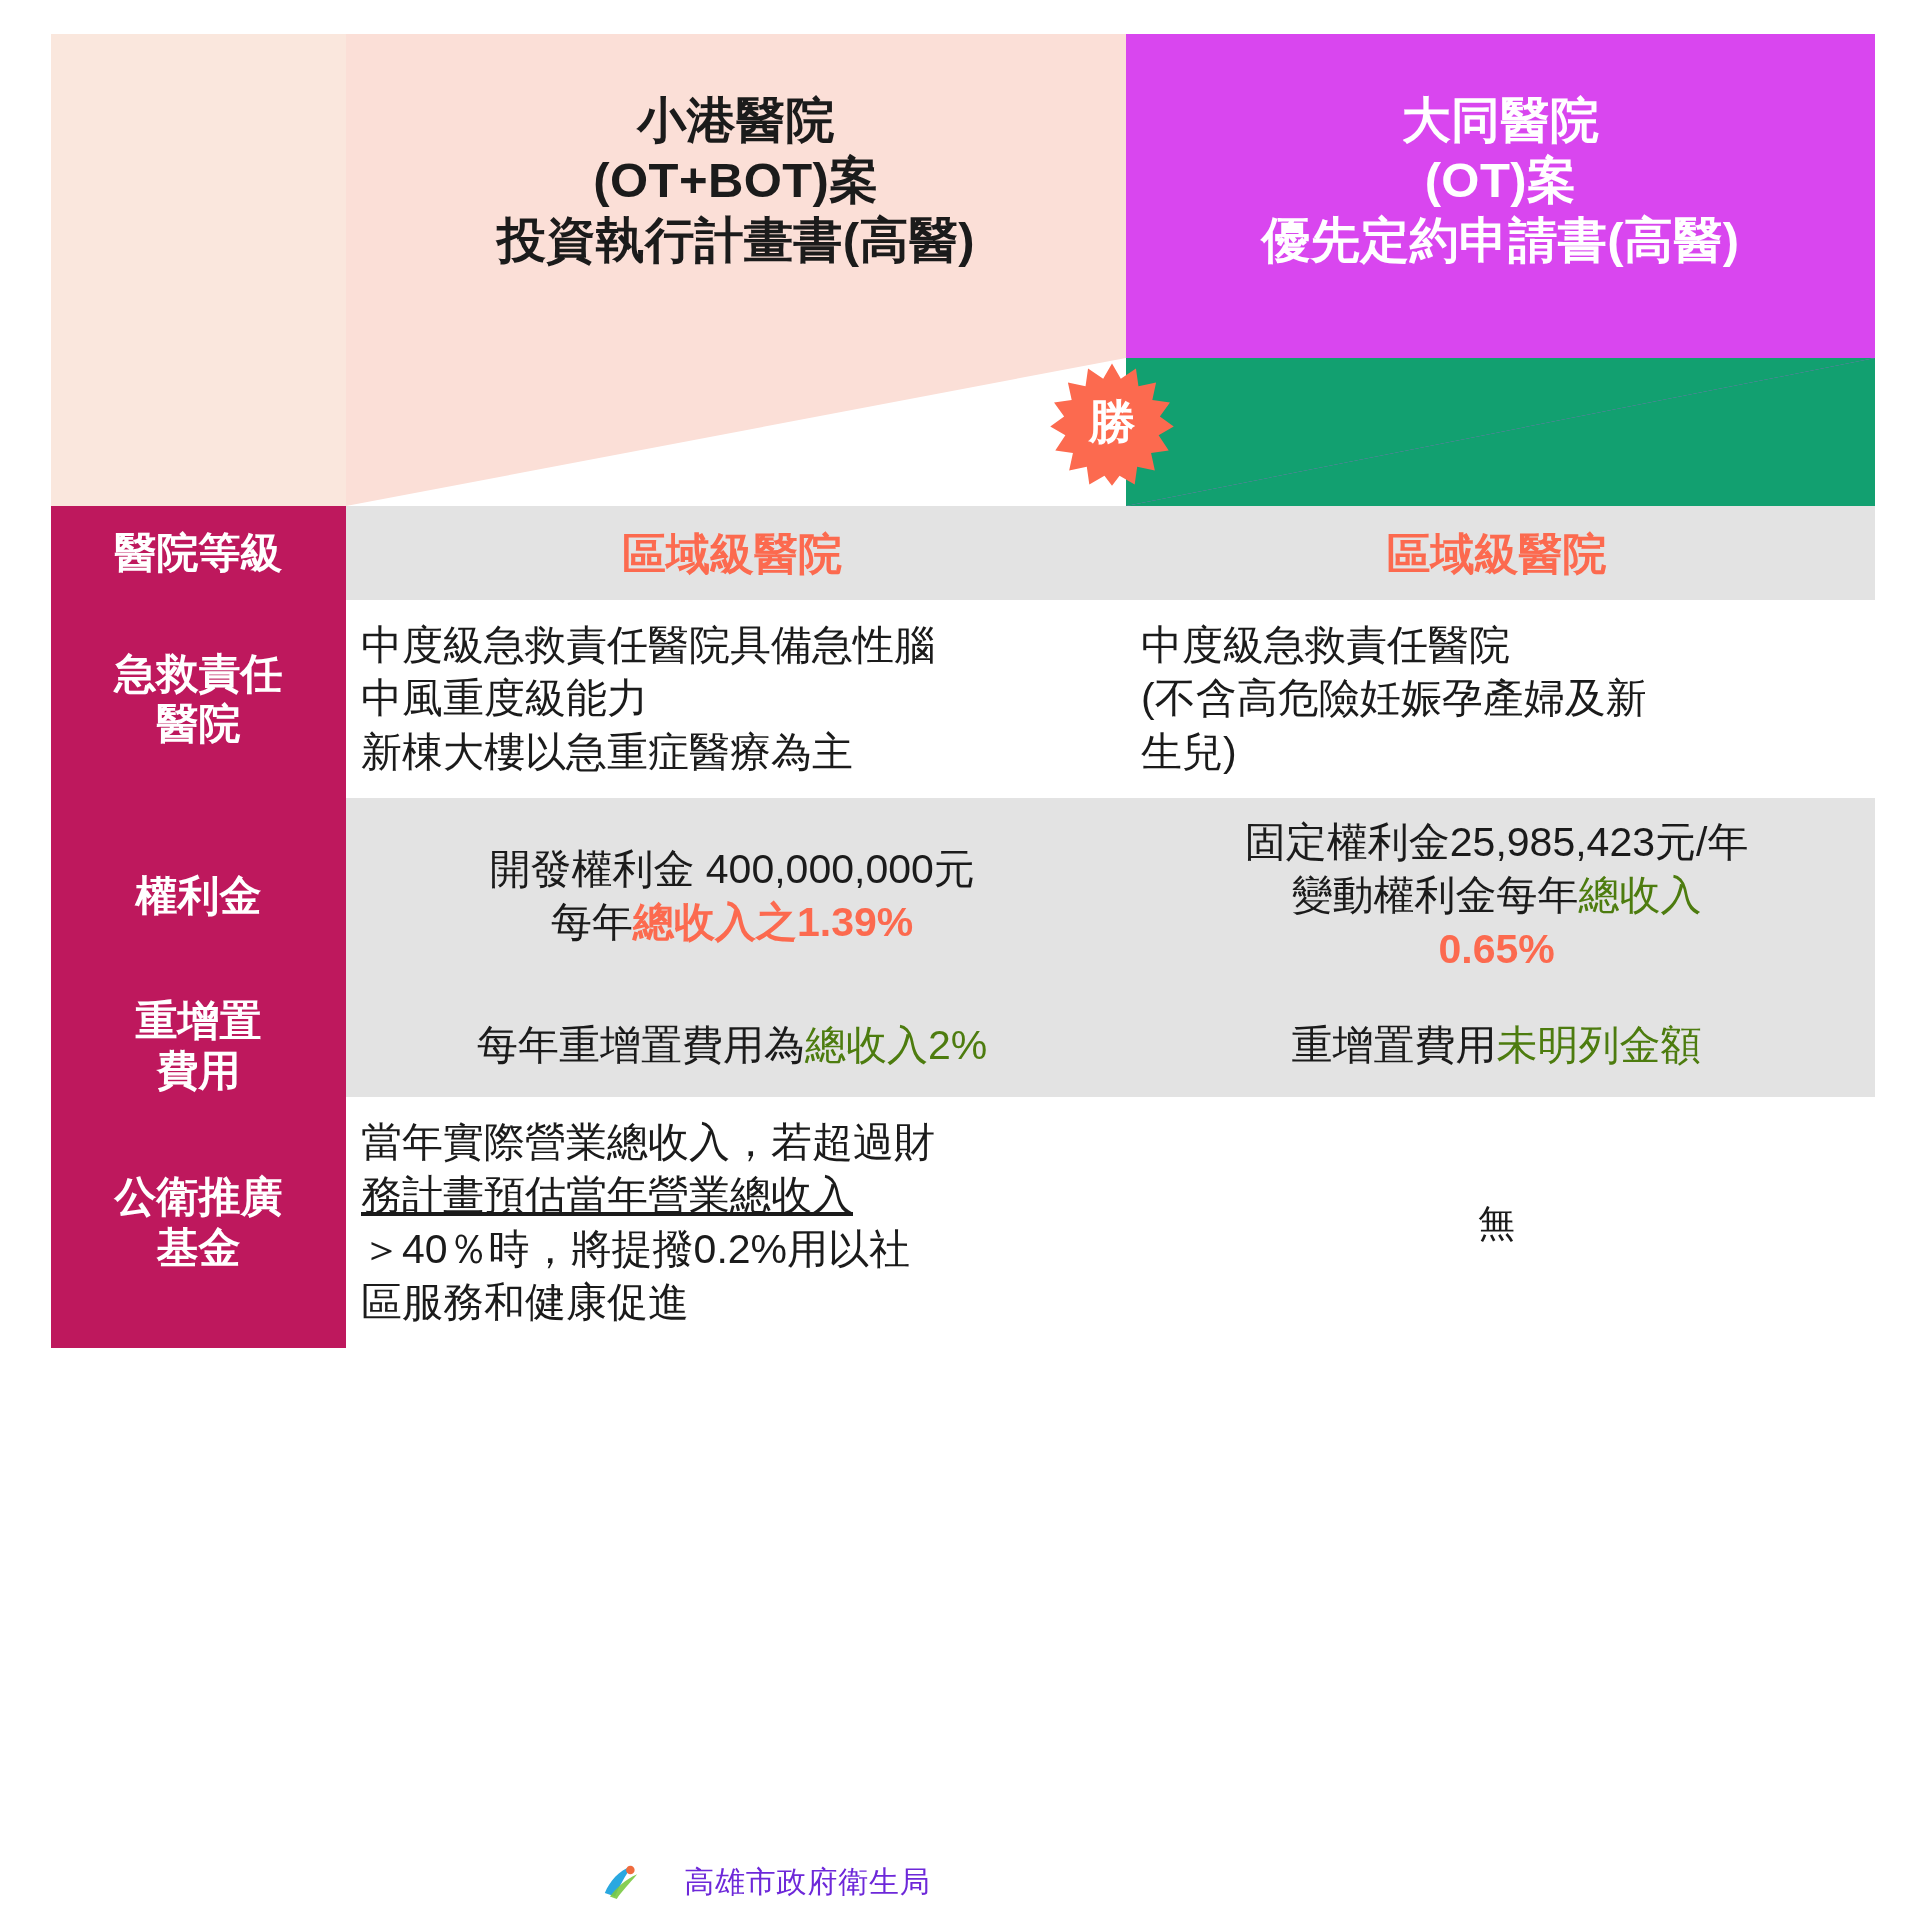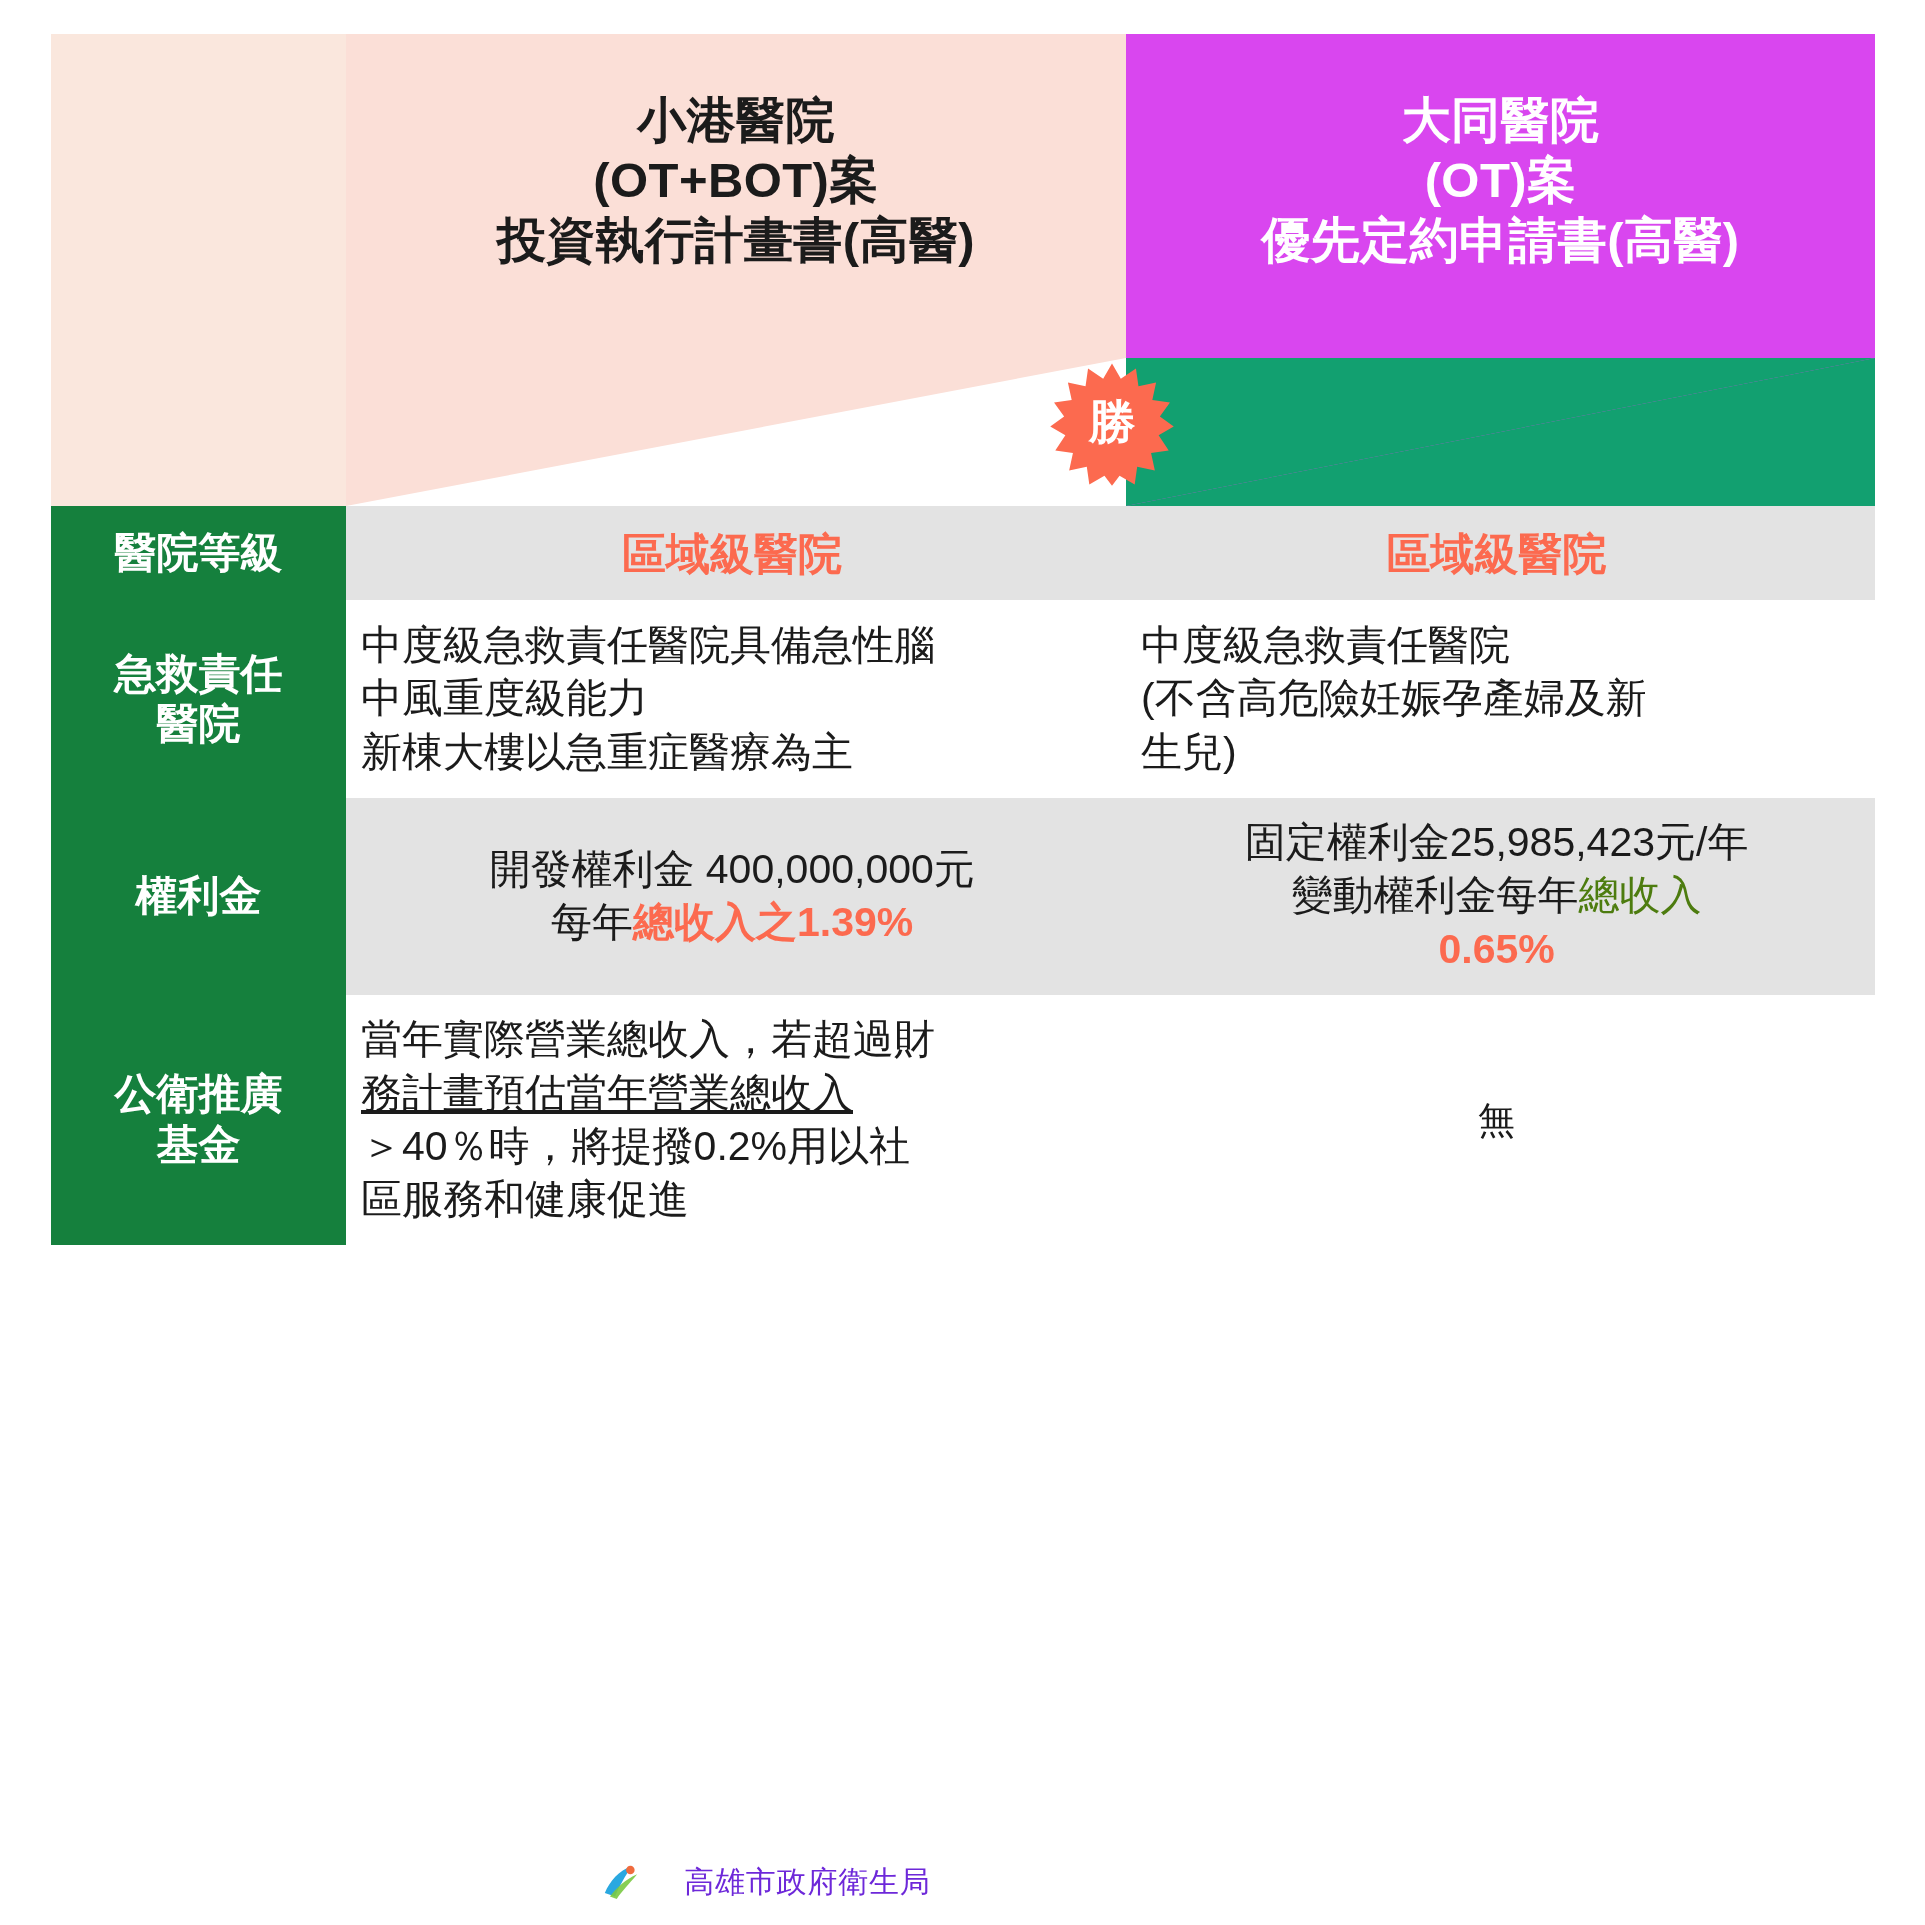--- a/index.html
+++ b/index.html
@@ -89,21 +89,21 @@
     justify-content: center;
     color: #ffffff;
     font-size: 47px;
     font-weight: bold;
     padding-bottom: 3.4px;
     box-sizing: border-box;
   }
 
   
   td.rowlabel {
-    background: #15803d;
+    background: #be185d;
     color: #ffffff;
     font-size: 42px;
     font-weight: bold;
     text-align: center;
     vertical-align: middle;
     line-height: 1.2;
     padding: 1px 5px;
   }
   td.cell {
     font-size: 41px;
@@ -238,20 +238,32 @@
         <td class="cell center">
           <span class="nowrapline">固定權利金25,985,423元/年</span>
           <span class="nowrapline">
             <span>變動權利金每年</span><span class="hl">總收入</span>
           </span>
           <span class="nowrapline hlb">0.65%</span>
         </td>
       </tr>
 
 
+      <tr class="shade">
+        <td class="rowlabel">
+          <span class="nowrapline">重增置</span>
+          <span class="nowrapline">費用</span>
+        </td>
+        <td class="cell center">
+          <span>每年重增置費用為</span><span class="hl">總收入2%</span>
+        </td>
+        <td class="cell center">
+          <span>重增置費用</span><span class="hl">未明列金額</span>
+        </td>
+      </tr>
 
       <tr class="plain">
         <td class="rowlabel">
           <span class="nowrapline">公衛推廣</span>
           <span class="nowrapline">基金</span>
         </td>
         <td class="cell left">
           <span class="nowrapline">當年實際營業總收入，若超過財</span>
           <span class="nowrapline ul">務計畫預估當年營業總收入</span>
           <span class="nowrapline">＞40％時，將提撥0.2%用以社</span>

